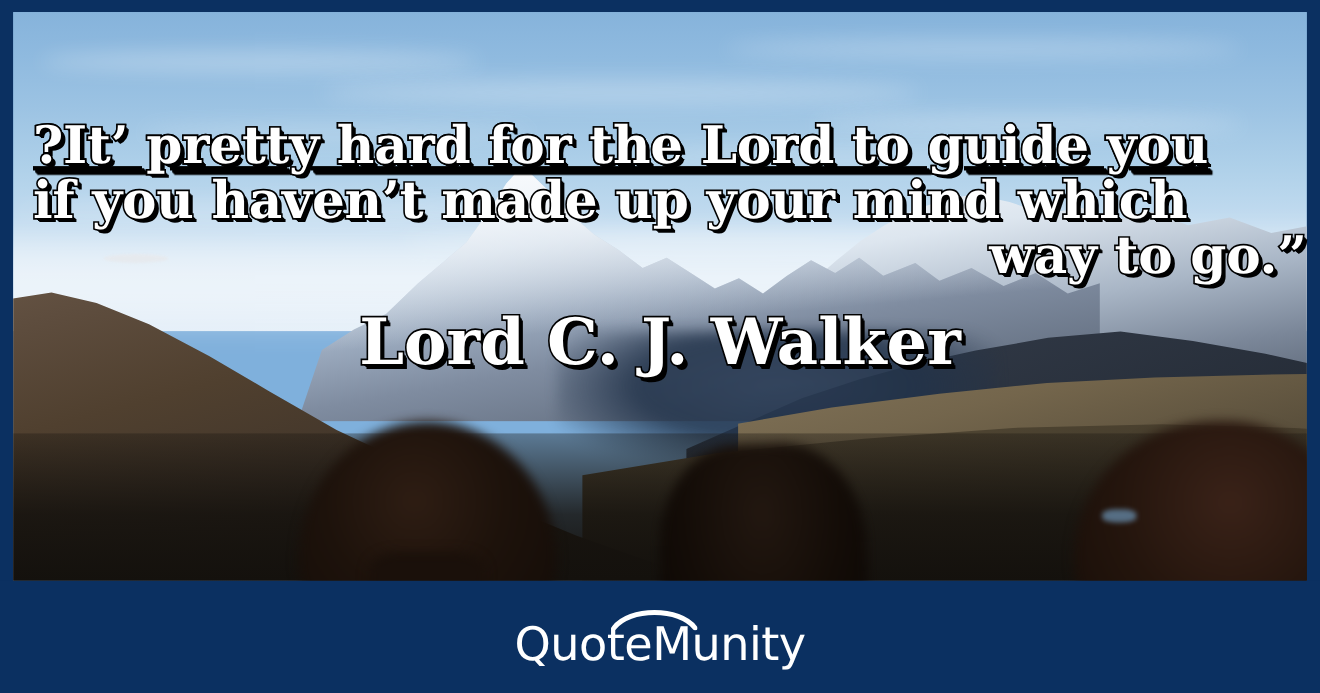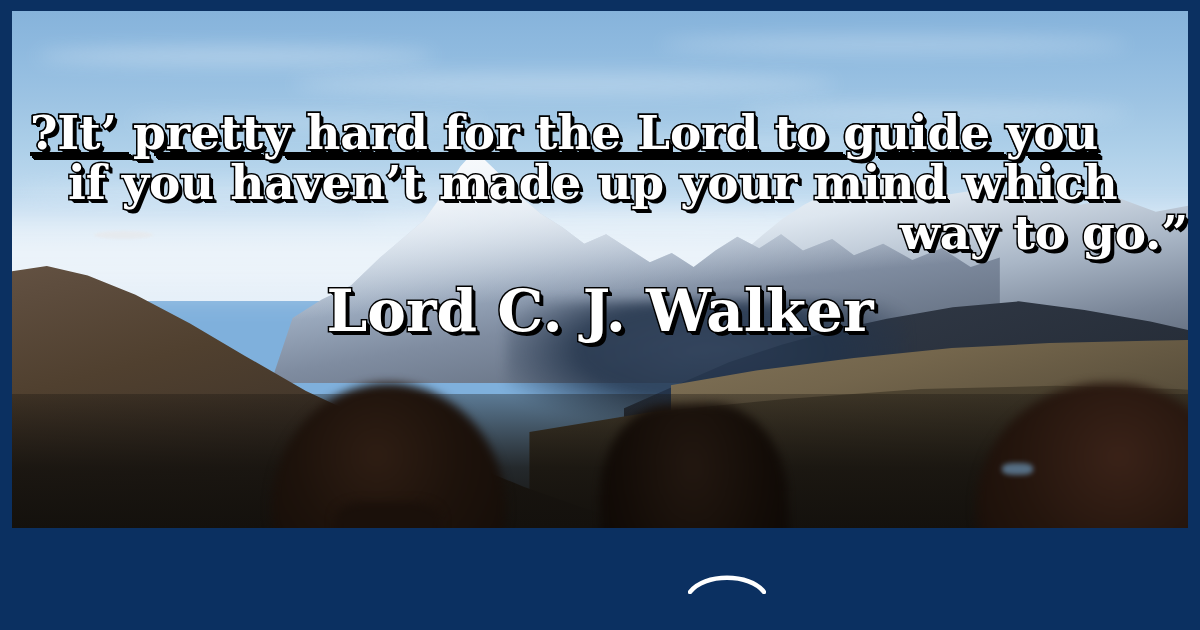--- a/index.html
+++ b/index.html
@@ -227,21 +227,21 @@
        4px 4px 0 #000,
        2px 2px 0 #000;
   }
   .quote-line {
     position: absolute;
     font-size: 47px;
     line-height: 50px;
     letter-spacing: -0.2px;
   }
   .ql1 { left: 18px;  top: 97px; text-decoration: underline;  }
-  .ql2 { left: 18px;  top: 147px; margin-left: 38px; }
+  .ql2 { left: 18px;  top: 147px; }
   .ql3 { left: 0;     top: 197px; width: 100%; text-align: right; }
   .author-line {
     position: absolute;
     left: 0; top: 268px; width: 100%;
     text-align: center;
     font-size: 58px;
     line-height: 64px;
   }
 
   
@@ -319,16 +319,17 @@
     <div class="quote-line ql2">if you haven’t made up your mind which</div>
     <div class="quote-line ql3">way to go.”</div>
     <div class="author-line">Lord C. J. Walker</div>
   </div>
 
   <div id="footer">
     <div id="logo">
       <svg id="logo-arc" viewBox="0 0 78 22">
         <path d="M2 20 C 16 1, 62 1, 76 20" fill="none" stroke="#ffffff" stroke-width="4.5" stroke-linecap="round"></path>
       </svg>
+      <span id="logo-text">QuoteMunity</span>
     </div>
   </div>
 
 </div>
 
 </body></html>

